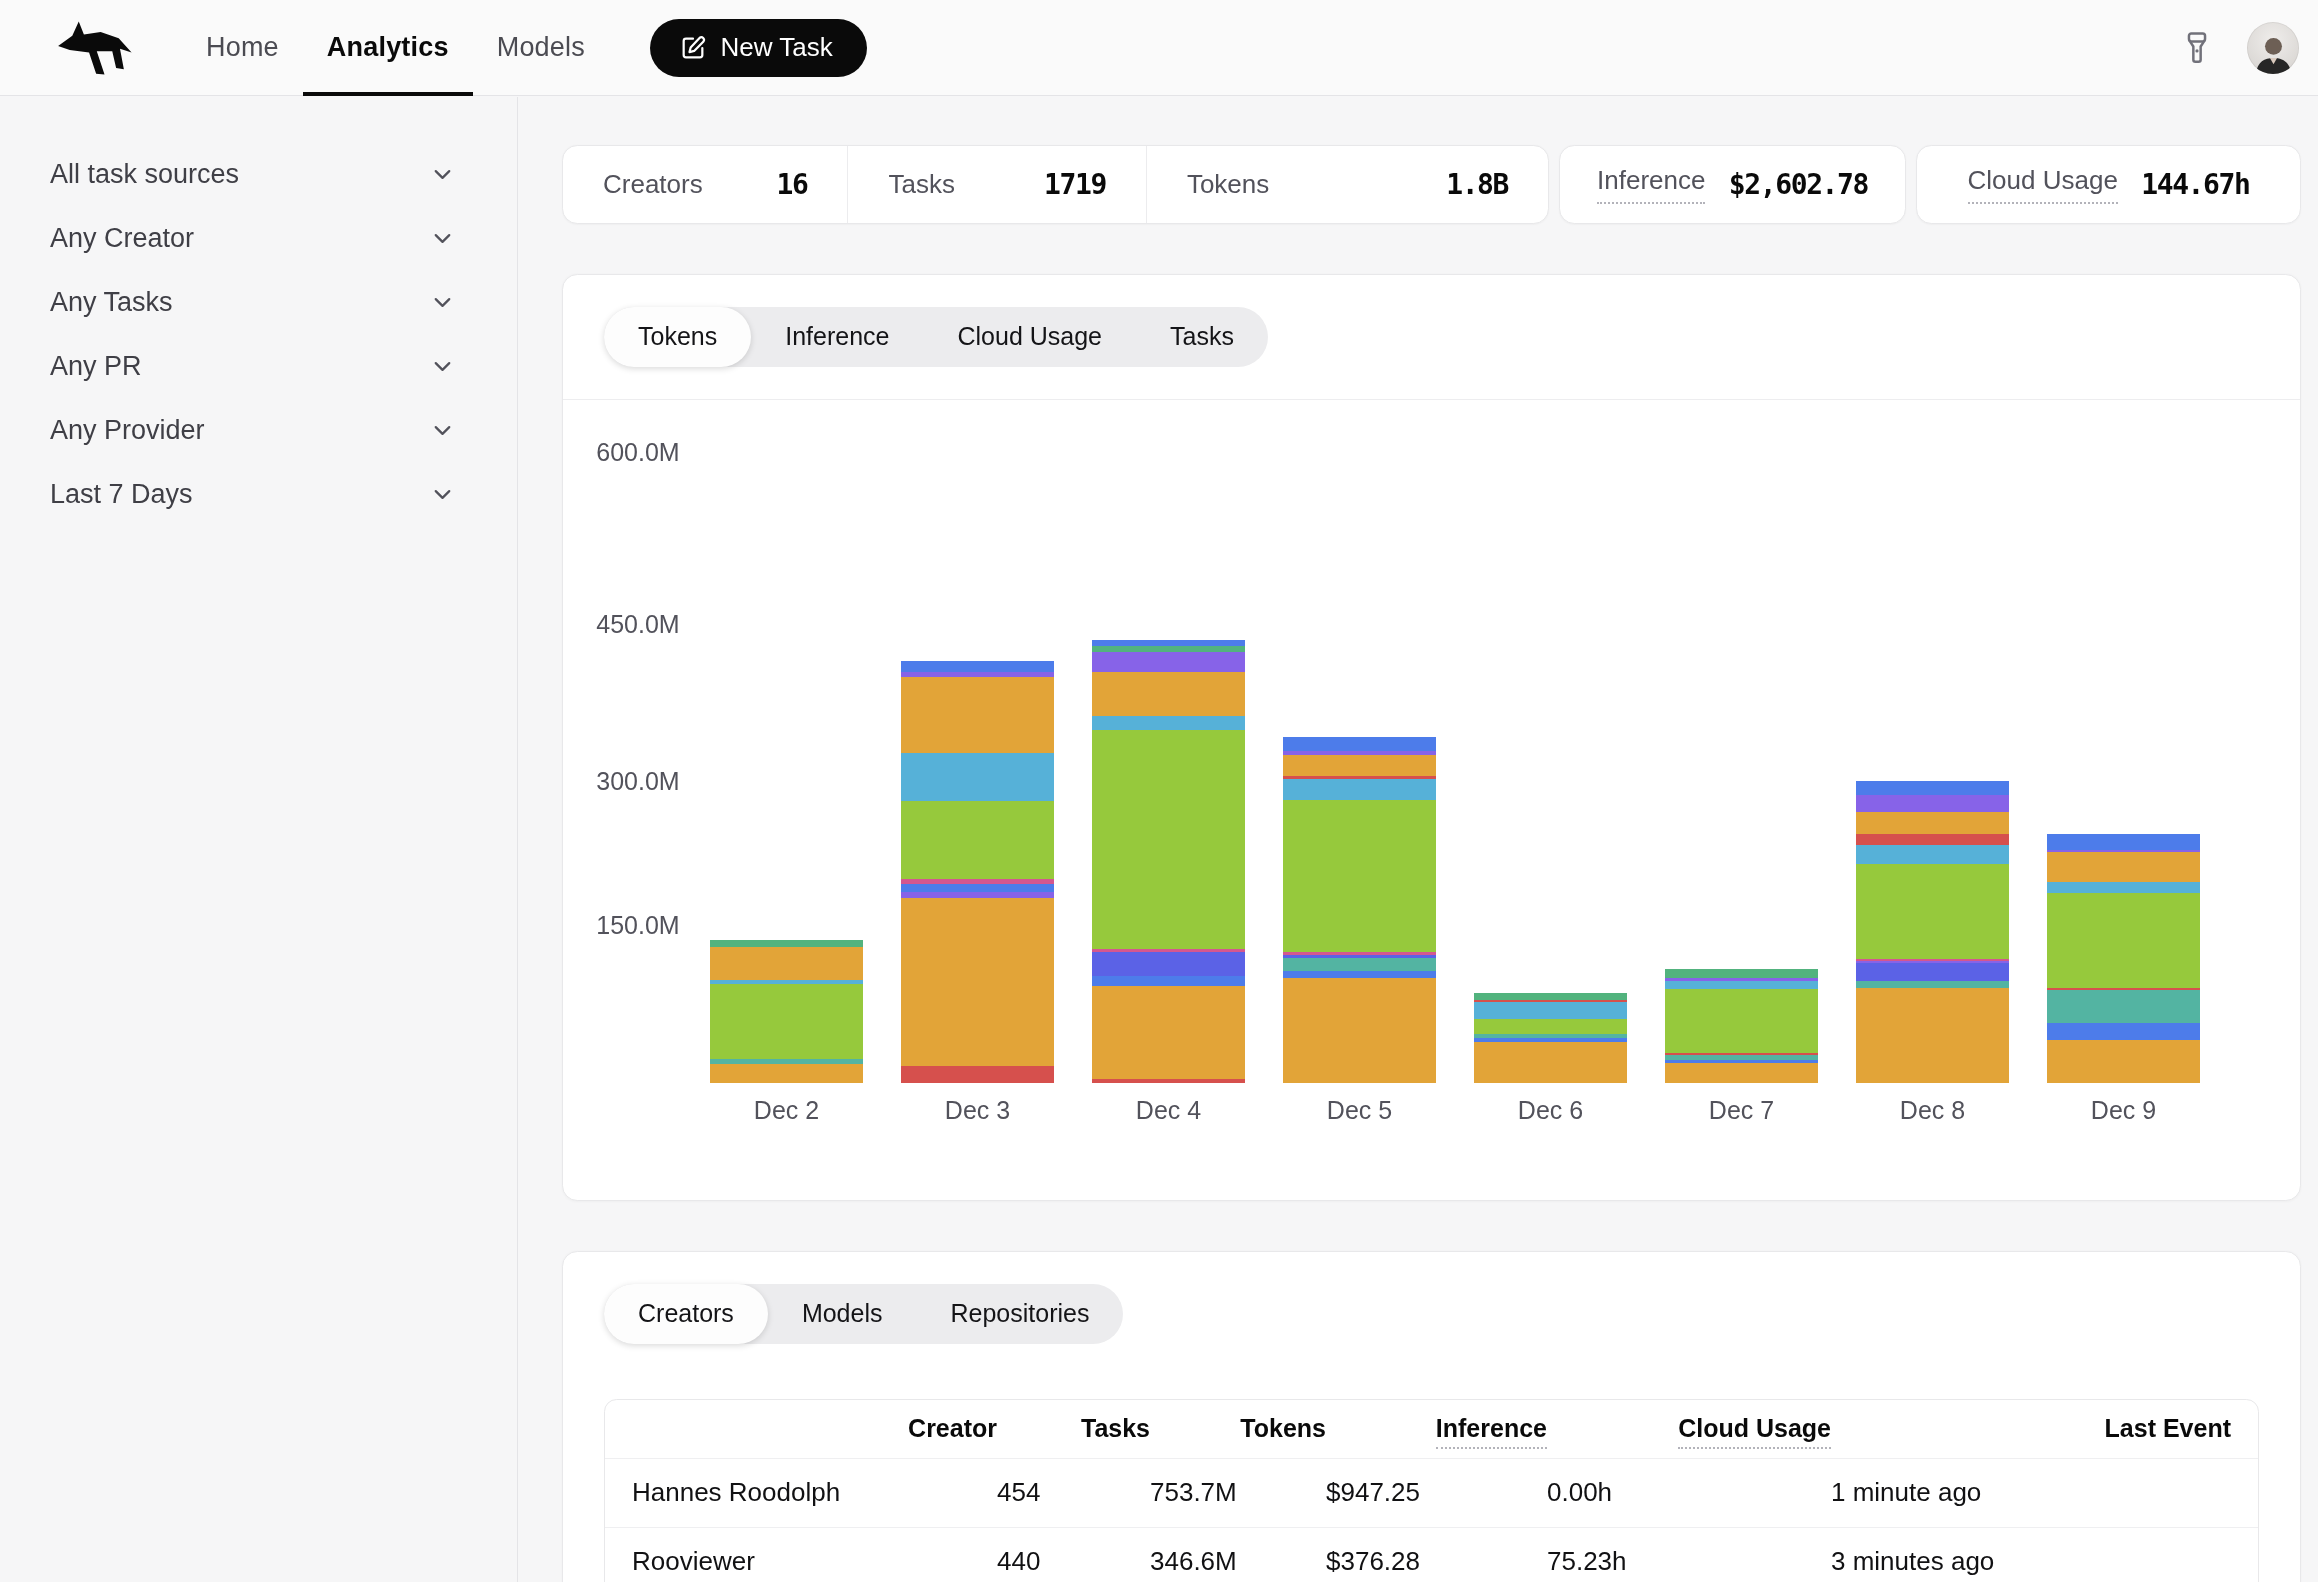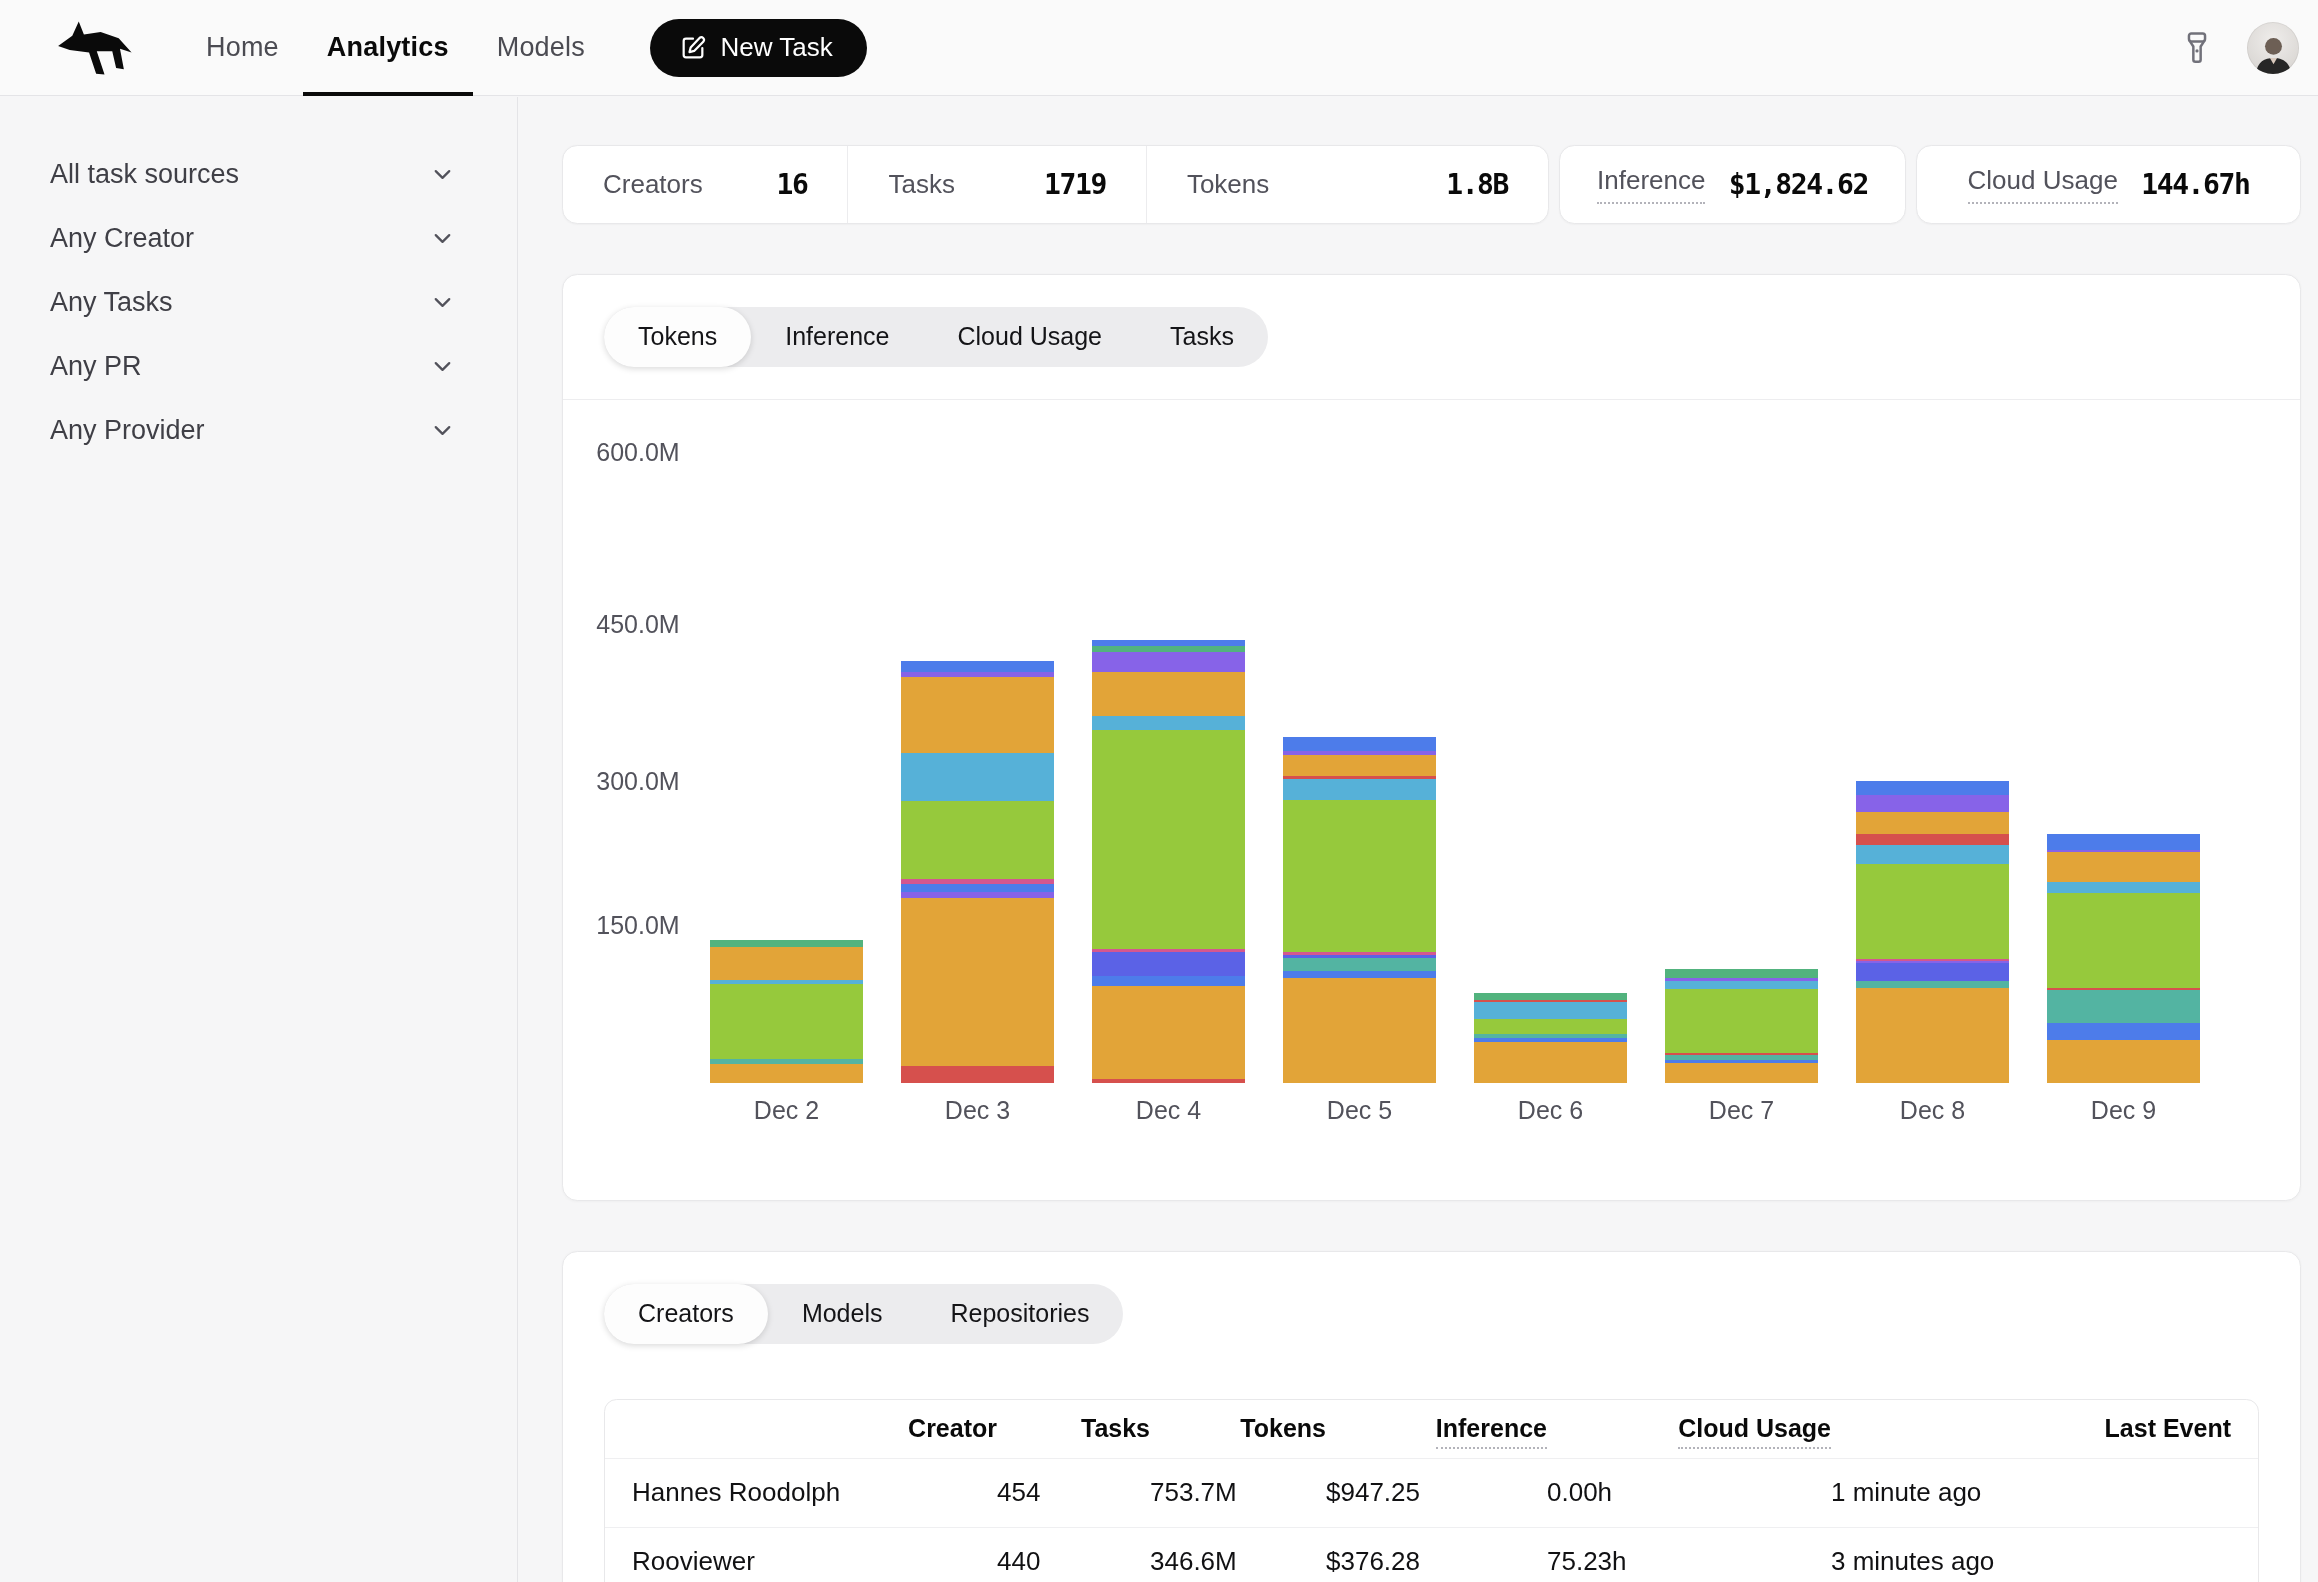--- a/index.html
+++ b/index.html
@@ -185,20 +185,26 @@
         <svg viewBox="0 0 24 24" fill="none" stroke="#52525b" stroke-width="2" stroke-linecap="round" stroke-linejoin="round">
           <path d="M6 9l6 6 6-6"></path>
         </svg>
       </div>
       <div class="filter-row">
         <span>Any Provider</span>
         <svg viewBox="0 0 24 24" fill="none" stroke="#52525b" stroke-width="2" stroke-linecap="round" stroke-linejoin="round">
           <path d="M6 9l6 6 6-6"></path>
         </svg>
       </div>
+      <div class="filter-row">
+        <span>Last 7 Days</span>
+        <svg viewBox="0 0 24 24" fill="none" stroke="#52525b" stroke-width="2" stroke-linecap="round" stroke-linejoin="round">
+          <path d="M6 9l6 6 6-6"></path>
+        </svg>
+      </div>
     </div>
 </aside>
 
 <main>
   <section class="stats-row" id="statsrow">
       <div class="stat-card" style="width: 987px; flex: 0 0 auto;">
         <div class="stat-cell" style="width: 285px;">
           <span class="stat-label">Creators</span>
           <span class="stat-value">16</span>
         </div>
@@ -207,21 +213,21 @@
           <span class="stat-value">1719</span>
         </div>
         <div class="stat-cell" style="width: 403px;">
           <span class="stat-label">Tokens</span>
           <span class="stat-value">1.8B</span>
         </div>
       </div>
       <div class="stat-card single" style="width: 347px; flex: 0 0 auto;">
         <div class="stat-cell">
           <span class="stat-label dotted">Inference</span>
-          <span class="stat-value">$1,824.62</span>
+          <span class="stat-value">$2,602.78</span>
         </div>
       </div>
       <div class="stat-card single" style="flex: 1 1 0%;">
         <div class="stat-cell">
           <span class="stat-label dotted">Cloud Usage</span>
           <span class="stat-value">144.67h</span>
         </div>
       </div>
     </section>
 

